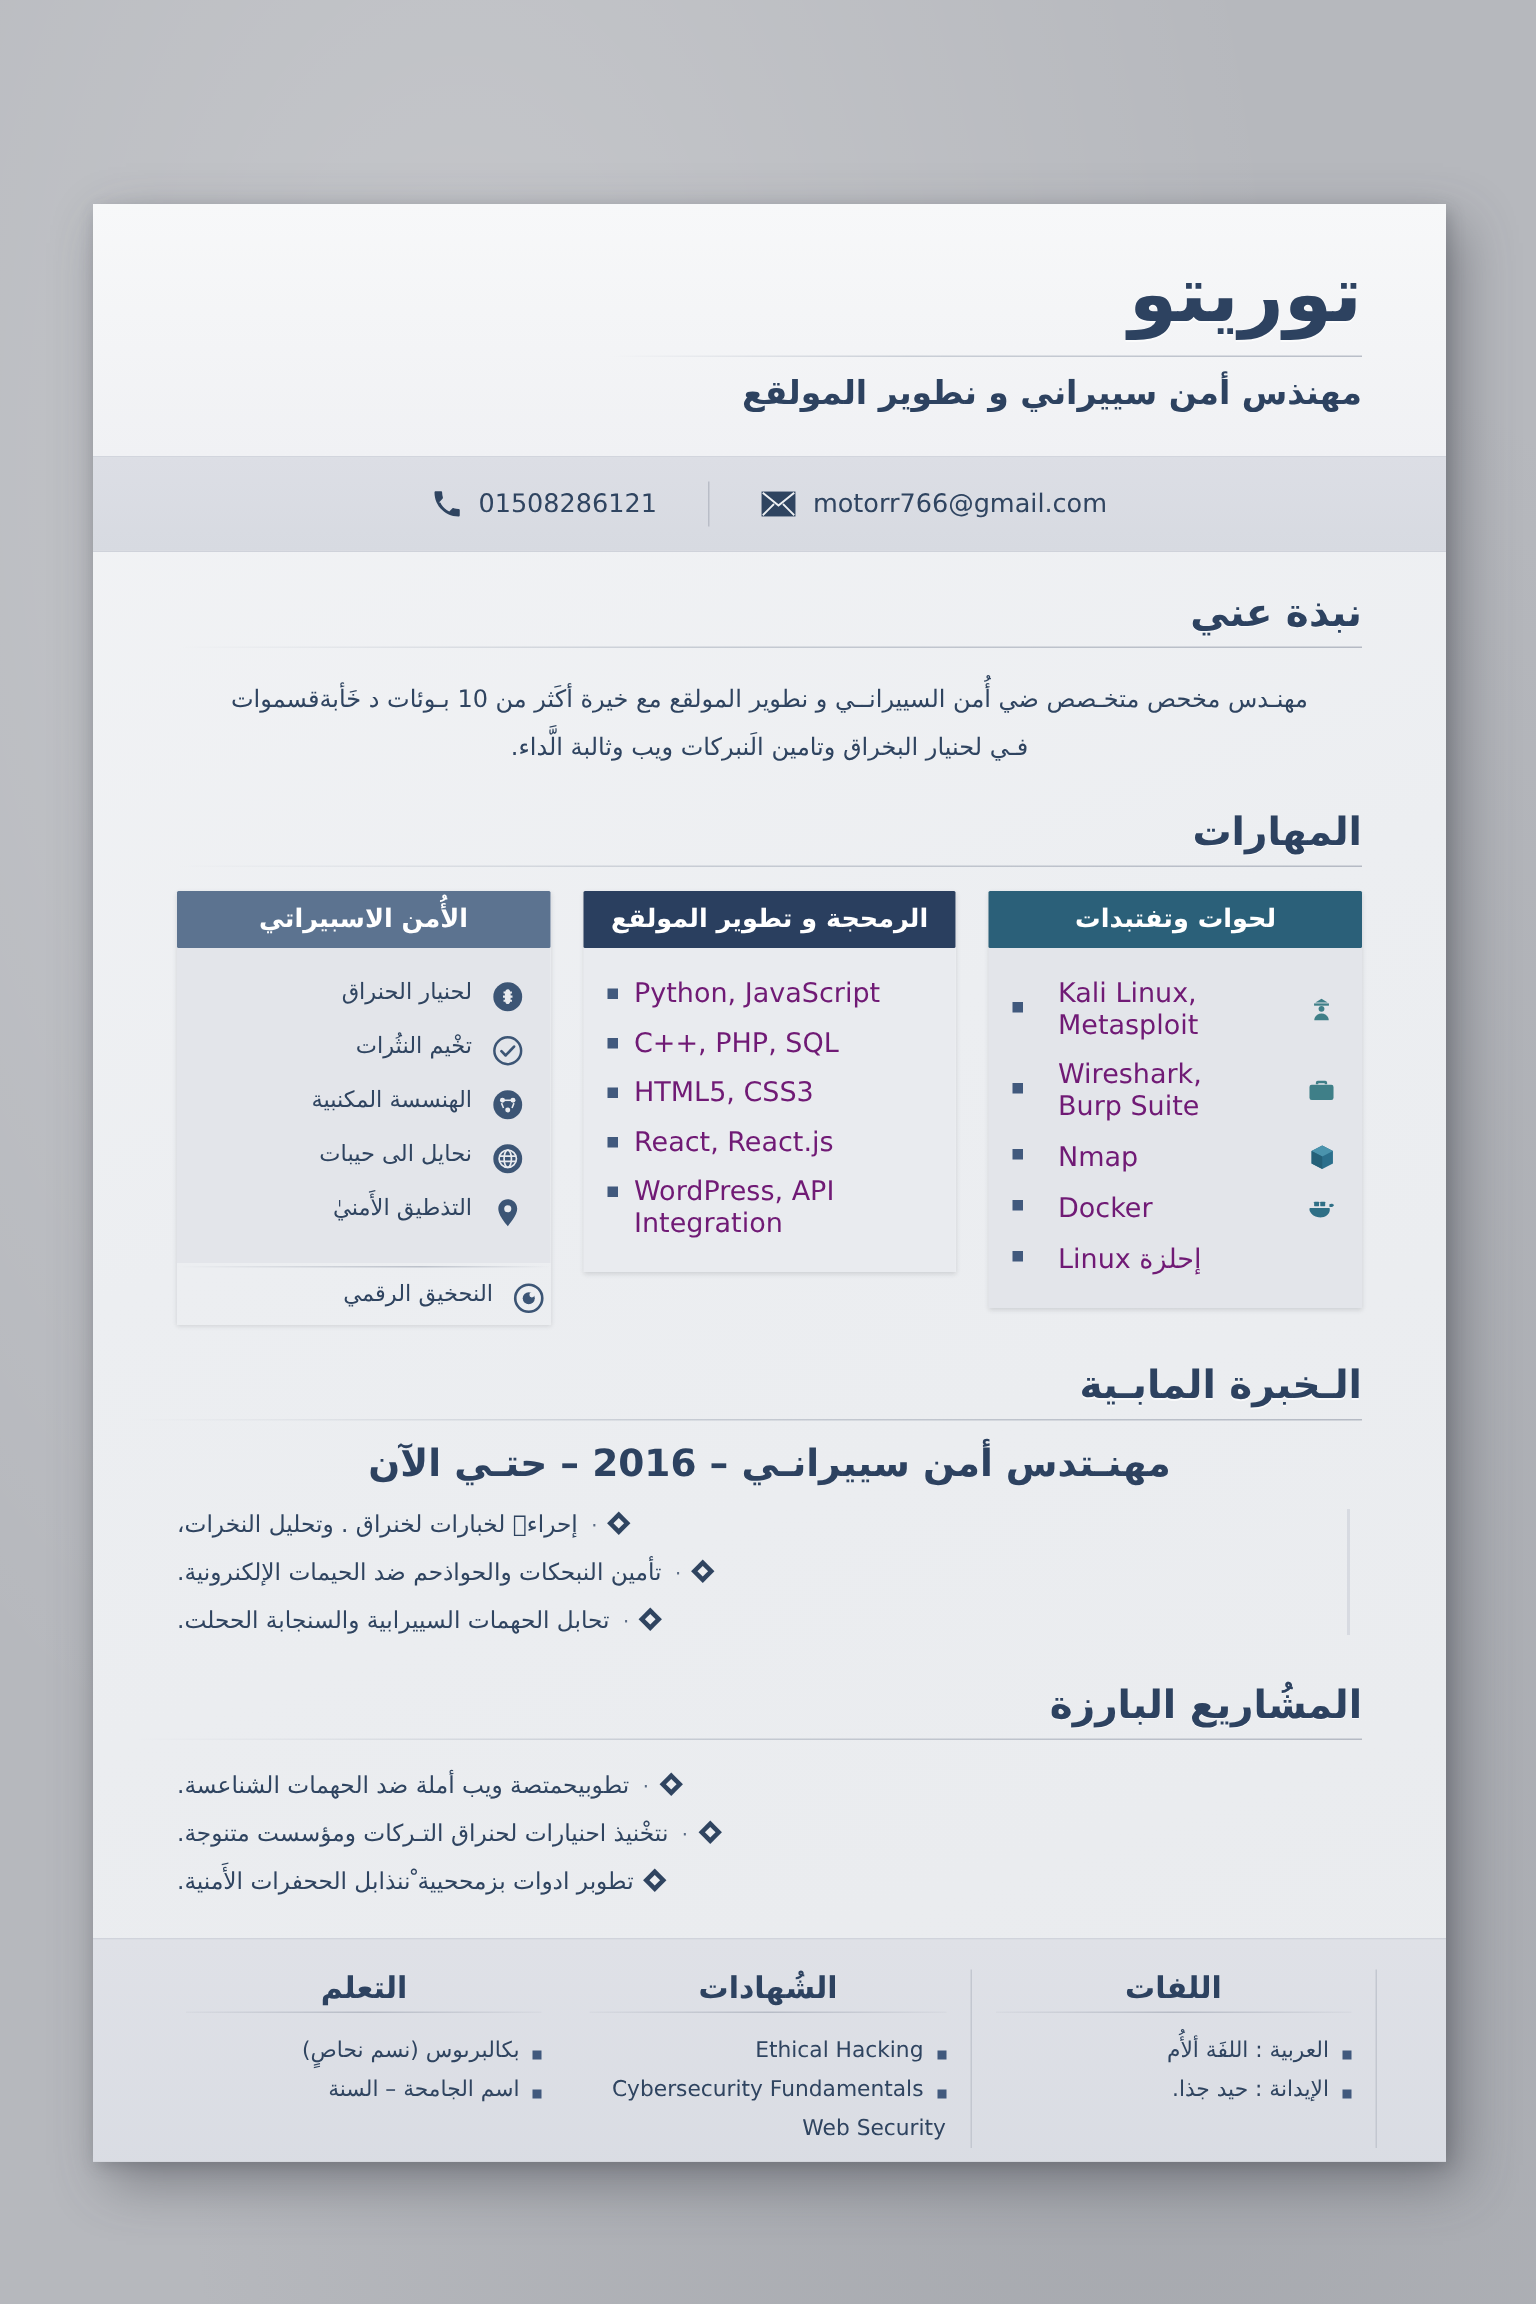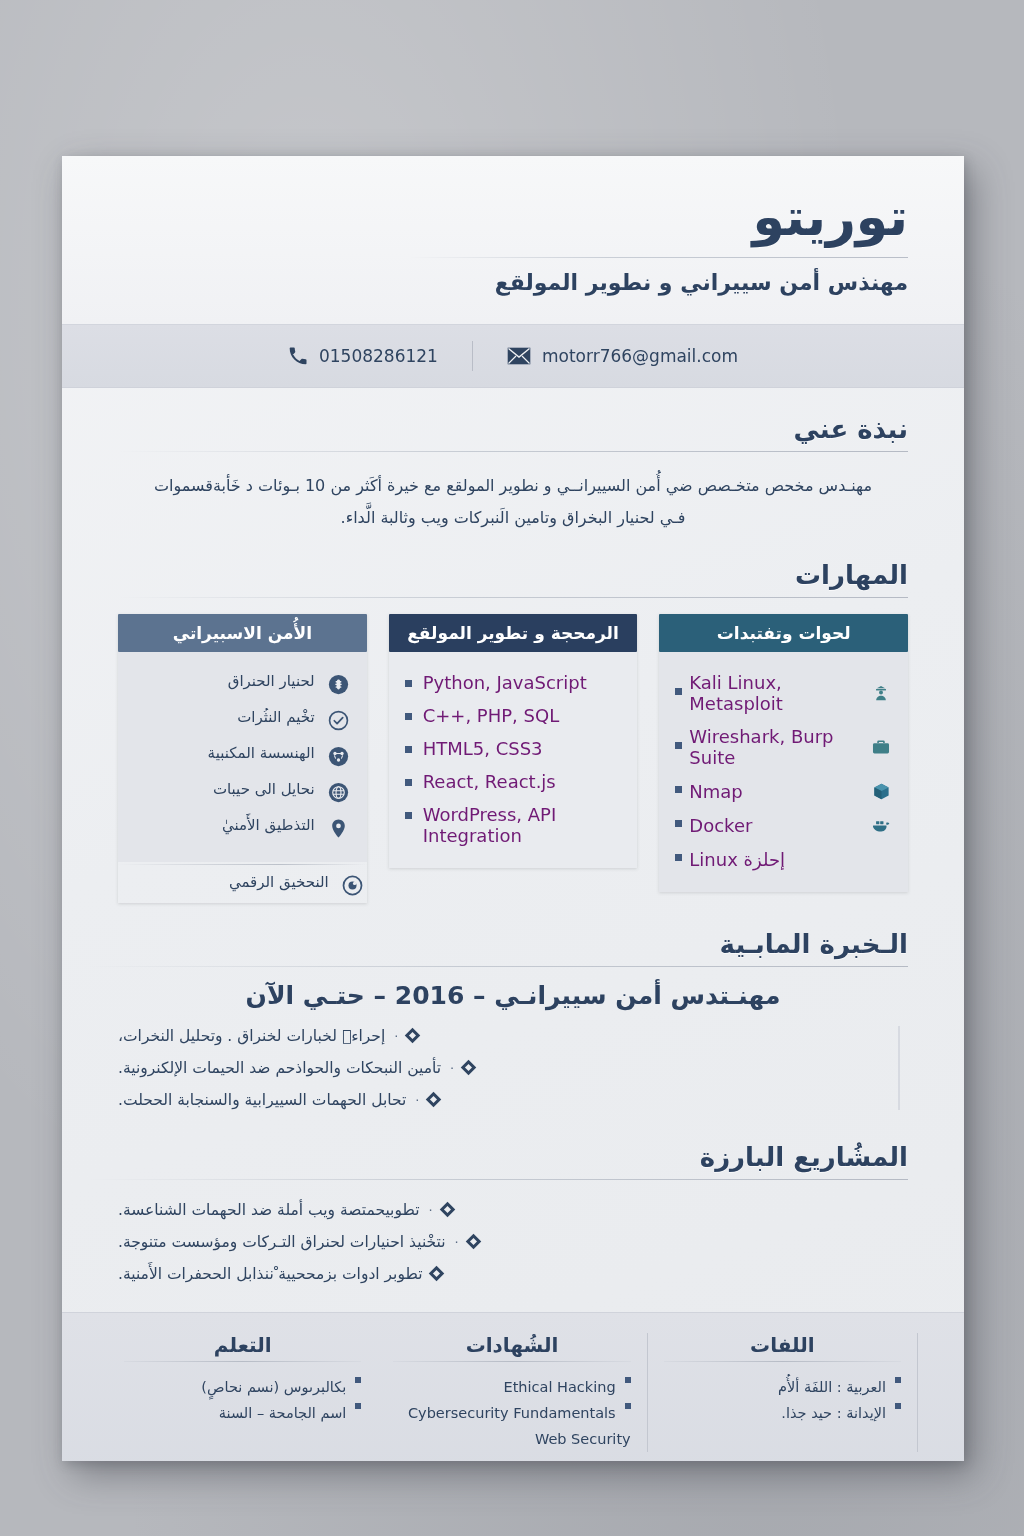--- a/index.html
+++ b/index.html
@@ -21,21 +21,21 @@
     inset: 0;
     background:
       radial-gradient(ellipse at 30% 20%, rgba(255,255,255,0.22), rgba(255,255,255,0) 55%),
       radial-gradient(ellipse at 75% 85%, rgba(120,124,132,0.28), rgba(0,0,0,0) 60%);
     pointer-events: none;
   }
 
   .page {
     position: absolute;
     left: 62px;
-    top: 156px;
+    top: 136px;
     width: 902px;
     height: 1305px;
     background: linear-gradient(160deg, #f3f4f6 0%, #eceef1 45%, #e9ebee 100%);
     box-shadow: 10px 14px 34px rgba(60,63,70,0.45), 2px 3px 10px rgba(60,63,70,0.25);
     overflow: hidden;
   }
 
   
   .header {
     height: 168px;
@@ -181,21 +181,21 @@
     flex: 0 0 7px;
     background: #3f5madd;
     background: #41597d;
     transform: translateY(-2px);
   }
   .bullet-txt { font-size: 18px; color: #701a75; }
 
   .tool-line {
     display: flex;
     align-items: center;
-    gap: 7px;
+    gap: 23px;
     padding: 6px 2px;
     direction: ltr;
     justify-content: space-between;
   }
   .tool-line .bullet-txt { flex: 1; }
   .tool-ico { width: 22px; height: 22px; display:flex; align-items:center; justify-content:center; }
   .tool-ico svg { display:block; }
 
   
   .left-extra { margin-top: 2px; }
@@ -277,21 +277,21 @@
     color: #2d4260;
     margin: 0 0 4px 0;
   }
   .frule {
     height: 1px;
     background: linear-gradient(to left, rgba(183,188,198,0.15), #b7bcc6 50%, rgba(183,188,198,0.15));
     margin-bottom: 12px;
   }
   .fitem {
     display: flex;
-    align-items: flex-start;
+    align-items: flex-end;
     justify-content: flex-start;
     gap: 9px;
     padding: 5px 0;
     direction: rtl;
     font-size: 14.5px;
     color: #2f4460;
   }
   .fitem .sq {
     width: 6px; height: 6px;
     flex: 0 0 6px;

